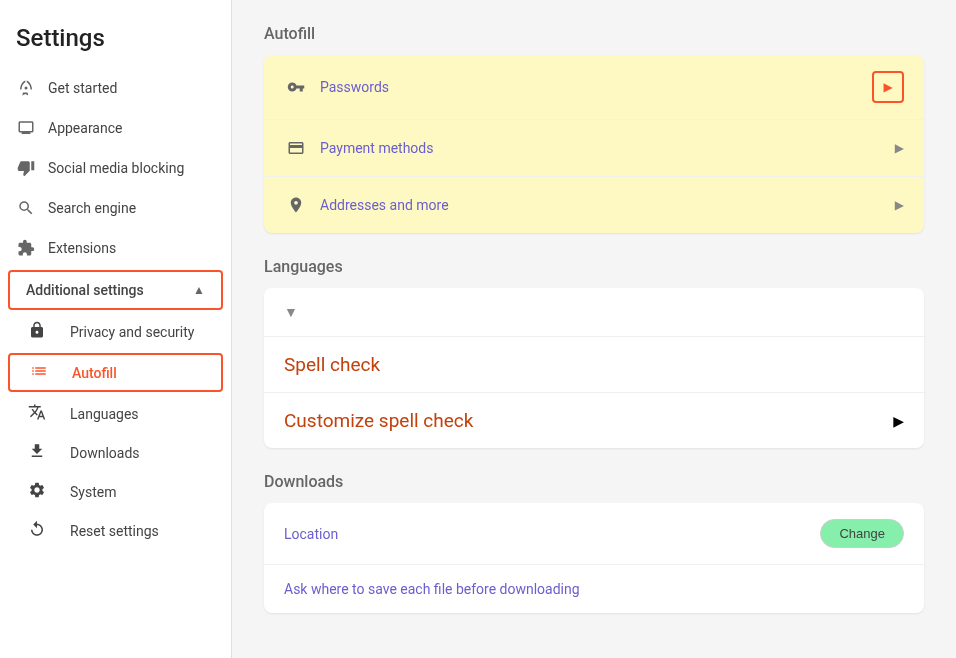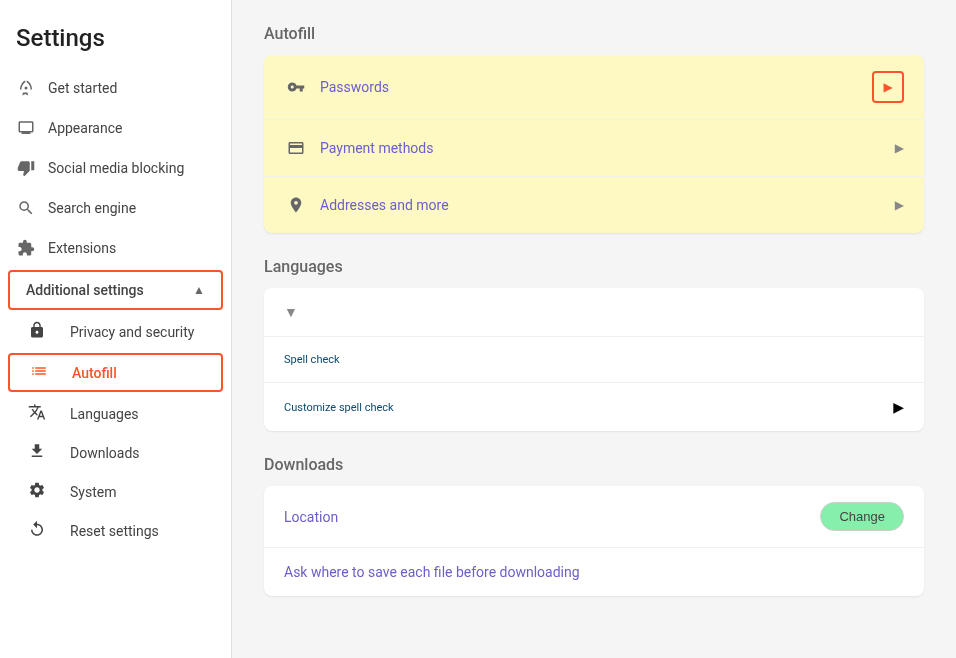--- a/index.html
+++ b/index.html
@@ -195,22 +195,22 @@
       border-bottom: 1px solid #f0f0f0;
       cursor: pointer;
     }
 
     .lang-row:last-child {
       border-bottom: none;
     }
 
     .lang-row .lang-label {
       flex: 1;
-      color: #0c4a6e;
-      font-size: 11px;
+      color: #c2410c;
+      font-size: 19px;
     }
 
     .lang-row .lang-arrow {
       color: #888;
       font-size: 14px;
     }
 
     .lang-dropdown-row {
       display: flex;
       align-items: center;

